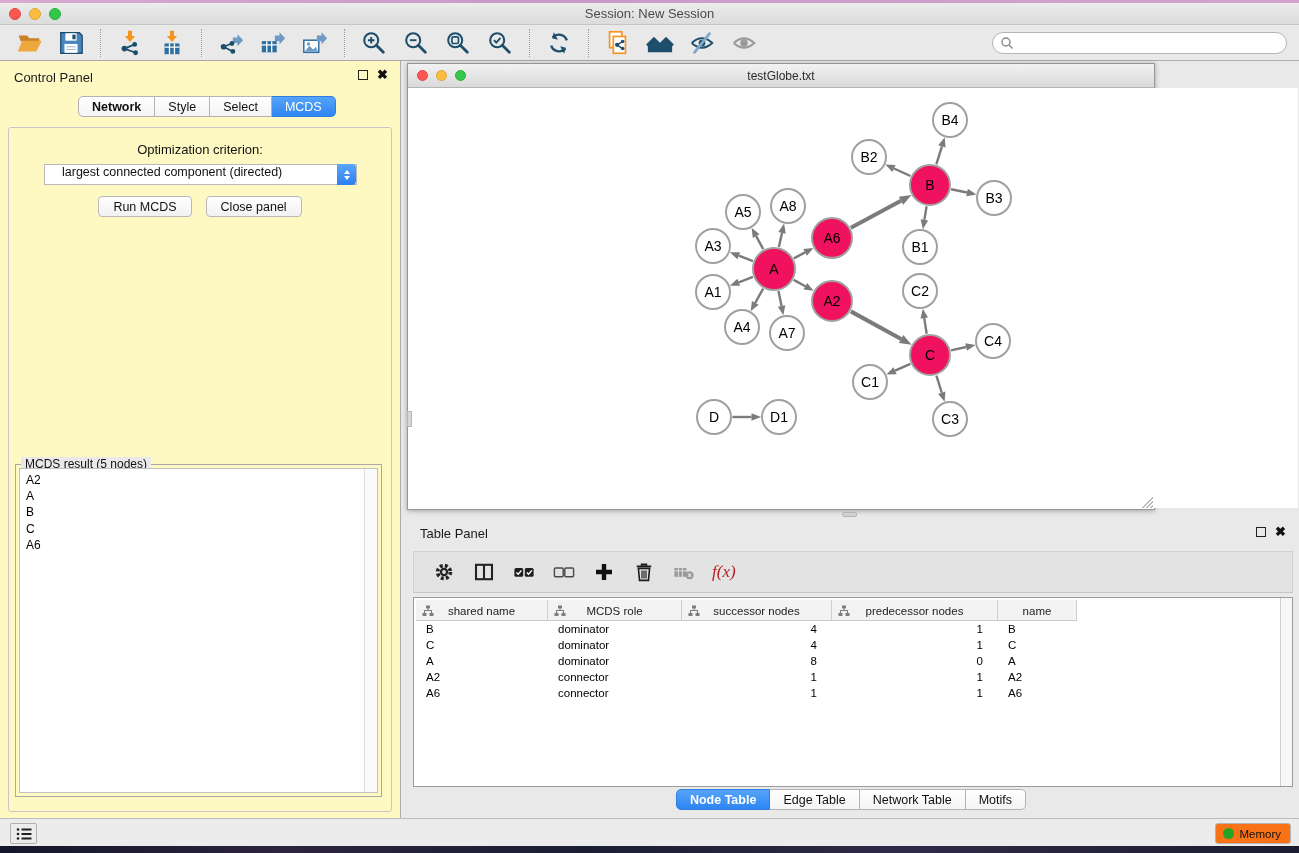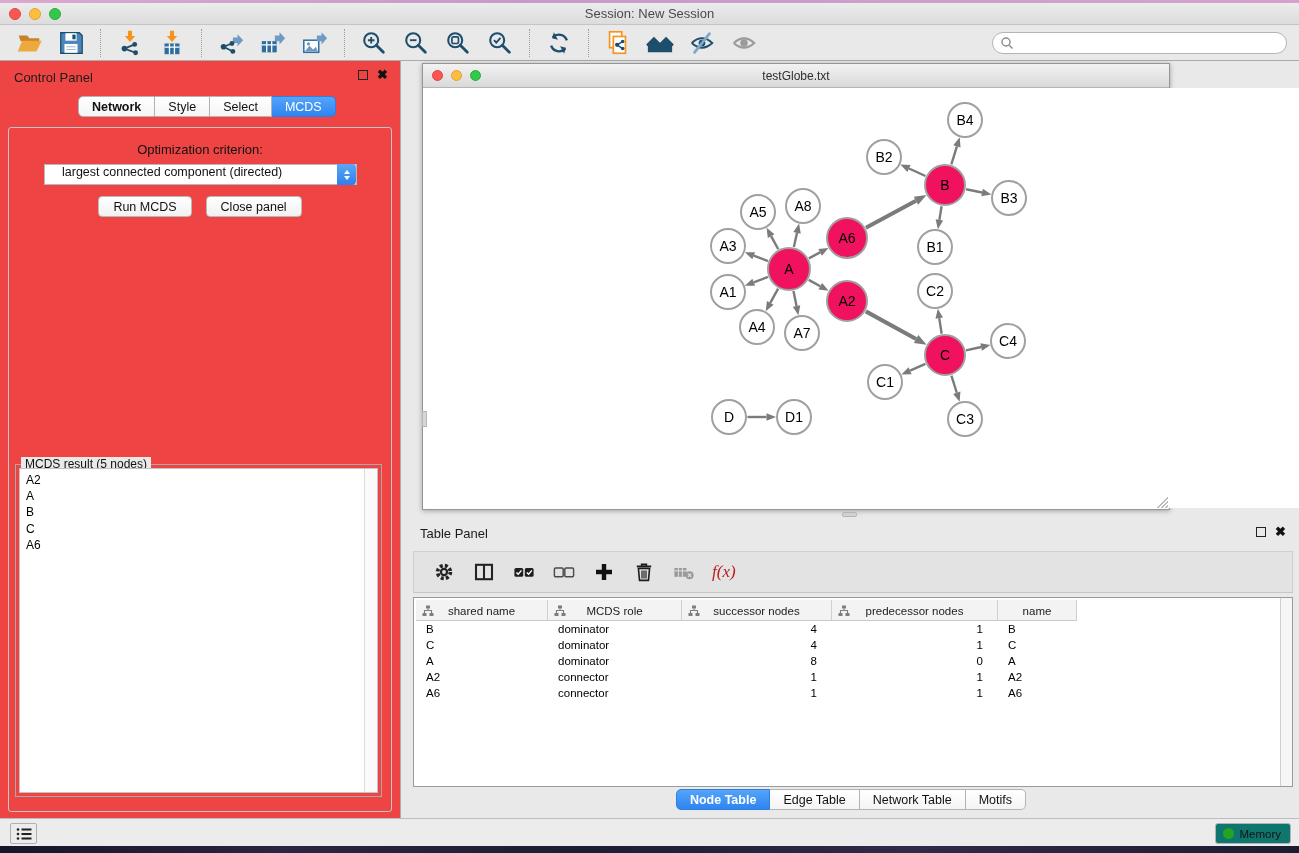--- a/index.html
+++ b/index.html
@@ -34,21 +34,21 @@
   .searchbox { margin-left:auto; margin-right:4px; position:relative; }
   .searchbox input { width:295px; height:22px; border:1px solid #B5B5B5; border-radius:11px;
     background:#fff; padding:0 8px 0 26px; font-size:12px; outline:none; }
   .searchbox svg { position:absolute; left:8px; top:4px; }
 
   
   .main { position:absolute; left:0; top:61px; width:1299px; height:757px; }
 
   
   .control-panel { position:absolute; left:0; top:0; width:401px; height:757px;
-    background:#ef4444; border-right:1px solid #ACACAC; }
+    background:#fef9c3; border-right:1px solid #ACACAC; }
   .panel-head { position:absolute; left:0; top:0; right:0; height:30px; }
   .panel-head .ph-title { position:absolute; left:14px; top:9px; font-size:13px; color:#1b1b1b; }
   .ph-icons { position:absolute; right:12px; top:9px; display:flex; gap:9px; align-items:center; }
   .float-ic { width:10px; height:10px; border:1.6px solid #222; background:transparent; }
   .close-ic { font-size:13px; font-weight:bold; color:#111; line-height:10px; }
 
   .seg { display:flex; }
   .seg .seg-tab { height:21px; padding:0 13px; background:linear-gradient(#FFFFFF,#F4F4F4);
     border:1px solid #B3B3B3; border-left:none; font-size:12.5px; color:#111;
     display:flex; align-items:center; justify-content:center; cursor:pointer; }
@@ -78,21 +78,21 @@
   .mcds-group .grp-label { position:absolute; left:5px; top:-8px; background:#E9E9E9;
     padding:0 4px; font-size:12px; color:#111; }
   .mcds-list { position:absolute; inset:3px; background:#fff; border:1px solid #C2C2C2; }
   .mcds-items { position:absolute; inset:0 14px 0 0; padding:3px 0 0 6px; }
   .mcds-item { font-size:12px; line-height:16.2px; color:#000; }
   .mcds-scroll { position:absolute; right:0; top:0; bottom:0; width:13px; background:#FAFAFA; border-left:1px solid #DDD; }
 
   
   .right-area { position:absolute; left:403px; top:0; width:896px; height:757px; background:#E9E9E9; }
 
-  .net-window { position:absolute; left:19px; top:2px; width:748px; height:447px;
+  .net-window { position:absolute; left:4px; top:2px; width:748px; height:447px;
     background:#fff; border:1px solid #969696; box-shadow:0 1px 5px rgba(0,0,0,.3); }
   .net-titlebar { position:relative; height:24px; background:linear-gradient(#F2F2F2,#D9D9D9);
     border-bottom:1px solid #B5B5B5; display:flex; align-items:center; }
   .net-titlebar .title { position:absolute; left:0; right:0; text-align:center; font-size:12px; color:#2d2d2d; }
   .net-canvas { position:relative; width:890px; height:420px; background:#fff; }
   .edge-handle { position:absolute; left:-1px; top:347px; width:5px; height:16px; background:#D6D6D6; border:1px solid #B8B8B8; }
   .resize-grip { position:absolute; right:1px; bottom:1px; width:13px; height:13px;
     background:
       linear-gradient(135deg, transparent 0 56%, #b9b9b9 56% 62%, transparent 62% 72%, #b9b9b9 72% 78%, transparent 78% 88%, #b9b9b9 88% 94%, transparent 94%); }
 
@@ -126,21 +126,21 @@
 
   #tp-tabs { position:absolute; left:0; right:0; top:271px; display:flex; justify-content:center; }
 
   
   .status-bar { position:absolute; left:0; top:818px; width:1299px; height:28px;
     background:#ECECEC; border-top:1px solid #BDBDBD; }
   .list-btn { position:absolute; left:10px; top:4px; width:27px; height:21px;
     background:transparent; border:1px solid #B0B0B0; border-radius:2px;
     display:flex; align-items:center; justify-content:center; cursor:pointer; }
   .memory-btn { position:absolute; right:8px; top:4px; height:21px; padding:0 9px 0 7px;
-    background:#0f766e; border:1px solid #B4B4B4; border-radius:3px;
+    background:#f97316; border:1px solid #B4B4B4; border-radius:3px;
     display:flex; align-items:center; gap:5px; font-size:11.5px; color:#111; cursor:pointer;text-align:center; }
   .memory-dot { width:11px; height:11px; border-radius:50%; background:#24A324; }
 
   .wallpaper { position:absolute; left:0; top:846px; width:1299px; height:7px;
     background:linear-gradient(90deg,#141629,#2c2440 22%,#1a1e33 45%,#302a48 70%,#1c1c30); }
 </style>
 </head>
 <body>
 
 <div class="screen">

